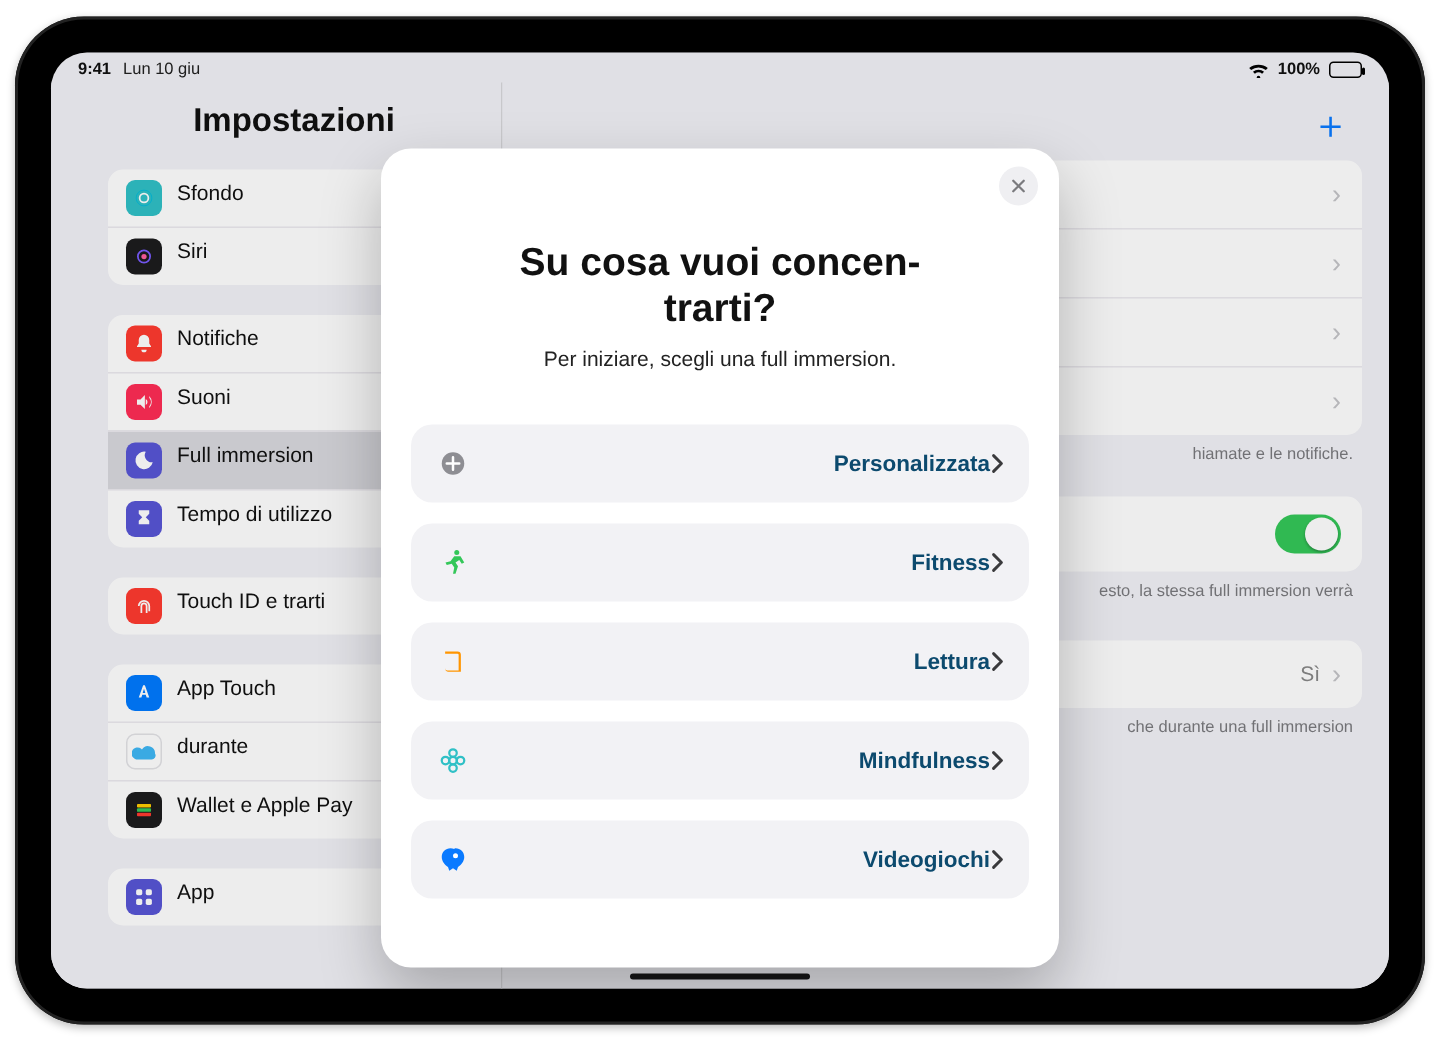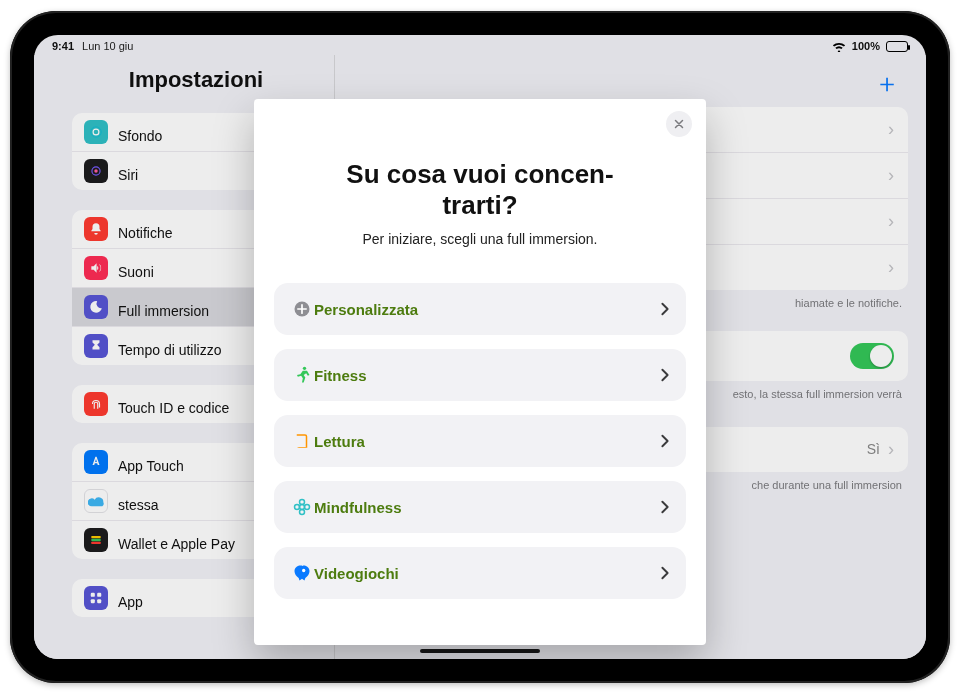--- a/index.html
+++ b/index.html
@@ -45,21 +45,21 @@
   .sidebar {
     width: 301px; background:#f2f2f7; border-right:1px solid #d8d8db;
     display:flex; flex-direction:column;padding-left:24px;
   }
   .sidebar-title {
     font-size: 22px; font-weight:700; color:#111;
     padding: 12px 0 10px 0; text-align:center;
   }
   .sb-group { background:#fff; border-radius:10px; margin: 10px 14px; overflow:hidden; }
   .sb-row {
-    display:flex; align-items:flex-end; gap:10px;
+    display:flex; align-items:flex-start; gap:10px;
     padding: 7px 12px; font-size:14px; color:#111;
     border-top:1px solid #eceaef;
   }
   .sb-row:first-child { border-top:none; }
   .sb-row.selected { background:#d9d9de; }
   .app-icon {
     width:24px; height:24px; border-radius:6px; flex:0 0 24px;
     display:flex; align-items:center; justify-content:center;
     color:#fff; font-size:14px;
   }
@@ -86,42 +86,42 @@
 
   
   .dim {
     position:absolute; inset:0; background:rgba(0,0,0,.07);
   }
 
   
   .sheet {
     position:absolute; left:50%; transform:translateX(-50%);
     top:64px; width:452px; height:546px;
-    background:#fff; border-radius:4px;
+    background:#fff; border-radius:20px;
     box-shadow: 0 18px 40px rgba(0,0,0,.25);
     padding: 18px 18px 10px 18px;
     display:flex; flex-direction:column;
   }
   .sheet-close {
     position:absolute; right:14px; top:12px;
     width:26px; height:26px; border-radius:50%; background:#efeff2;
     display:flex; align-items:center; justify-content:center; color:#7a7a7e; cursor:pointer;
   }
   .sheet-title {
     font-size:26px; font-weight:700; text-align:center; color:#111;
     margin-top:42px; line-height:1.2; padding: 0 40px;
   }
   .sheet-sub { text-align:center; font-size:14px; color:#222; margin-top:10px; }
   .options { margin-top:36px; display:flex; flex-direction:column; gap:14px; padding: 0 2px;}
   .opt {
     background:#f2f2f5; border-radius:14px; height:52px;
     display:flex; align-items:center; padding:0 16px; cursor:pointer;
   }
   .opt-icon { width:24px; display:flex; justify-content:center; align-items:center;}
-  .opt-label { flex:1; text-align:left; font-size:15px; font-weight:600; color:#4d7c0f;}
+  .opt-label { flex:1; text-align:right; font-size:15px; font-weight:600; color:#0c4a6e;}
   .opt-chev { color:#3a3a3c; }
   .opt svg { display:block; }
 
   
   .home-ind {
     position:absolute; bottom:6px; left:50%; transform:translateX(-50%);
     width:120px; height:4px; background:#000; border-radius:3px; opacity:.9;
   }
 
   
@@ -214,40 +214,40 @@
             </div>
           </div>
 
           <div class="sb-group">
             <div class="sb-row">
               <span class="app-icon ic-red">
                 <svg width="14" height="14" viewBox="0 0 24 24" fill="none" stroke="#fff" stroke-width="2">
                     <path d="M6 12a6 6 0 0112 0v6M9 20v-8a3 3 0 016 0v8"></path>
                   </svg>
               </span>
-              <span>Touch ID e codice</span>
+              <span>Touch ID e trarti</span>
             </div>
           </div>
 
           <div class="sb-group">
             <div class="sb-row">
               <span class="app-icon ic-blue">
                 <svg width="14" height="14" viewBox="0 0 24 24" fill="#fff">
                     <path d="M11 3l-5 14h3l1-3h4l1 3h3L13 3h-2zm1 4l1.5 5h-3L12 7z"></path>
                   </svg>
               </span>
               <span>App Touch</span>
             </div>
             <div class="sb-row">
               <span class="app-icon" style="background:#fff; border:1px solid #e2e2e6;">
                 <svg width="16" height="12" viewBox="0 0 24 16" fill="#3fb7f5">
                     <path d="M19 16H6a6 6 0 114-10 7 7 0 0113 4 4 4 0 01-4 6z"></path>
                   </svg>
               </span>
-              <span>stessa</span>
+              <span>durante</span>
             </div>
             <div class="sb-row">
               <span class="app-icon ic-black">
                 <svg width="14" height="14" viewBox="0 0 24 24">
                     <rect x="4" y="5" width="16" height="4" rx="1" fill="#ffcc00"></rect>
                     <rect x="4" y="10" width="16" height="4" rx="1" fill="#34c759"></rect>
                     <rect x="4" y="15" width="16" height="4" rx="1" fill="#ff3b30"></rect>
                   </svg>
               </span>
               <span>Wallet e Apple Pay</span>

